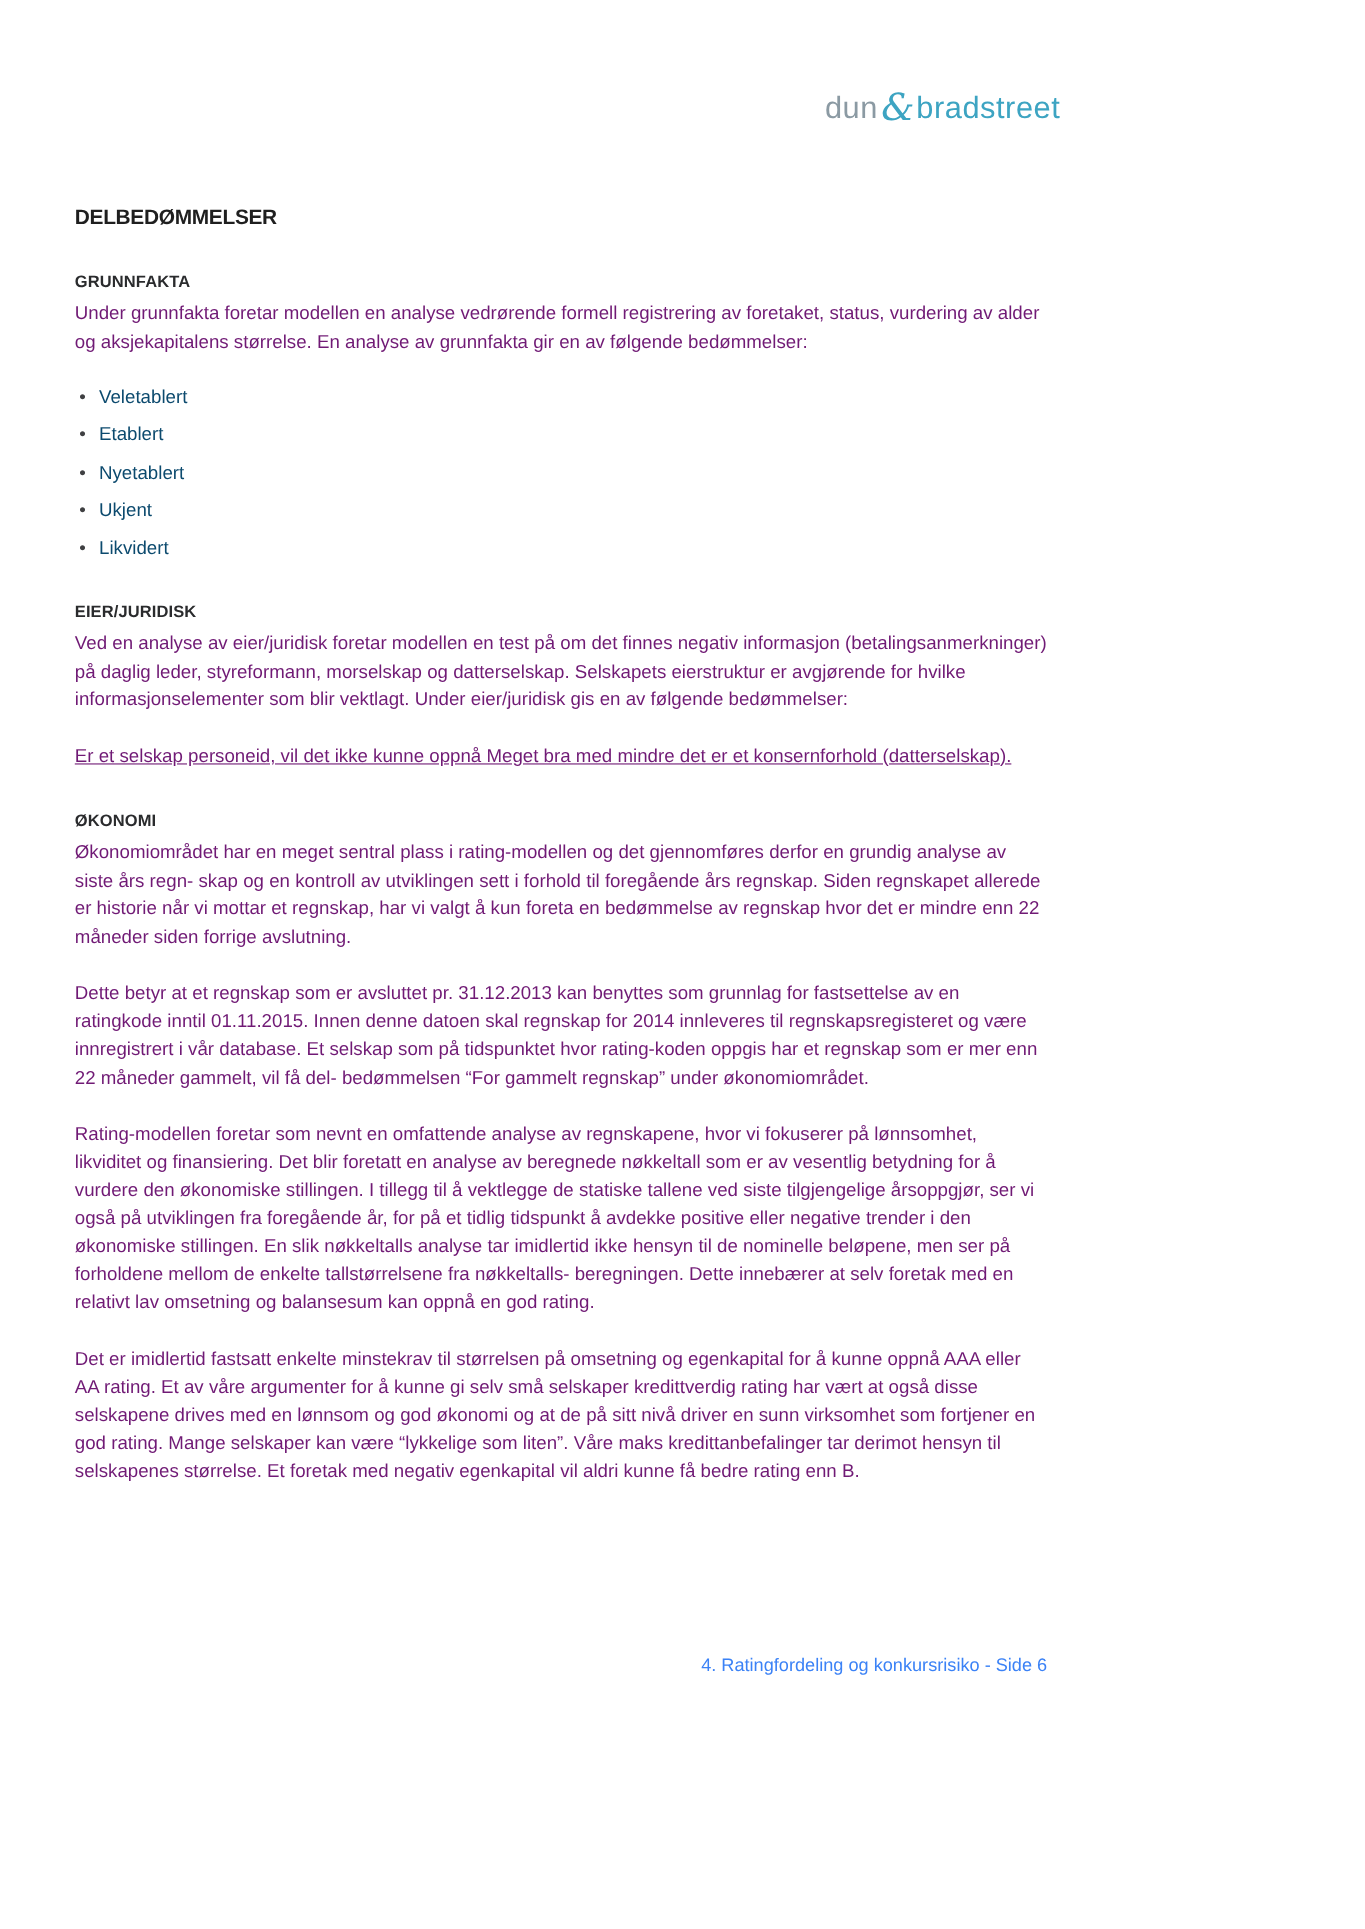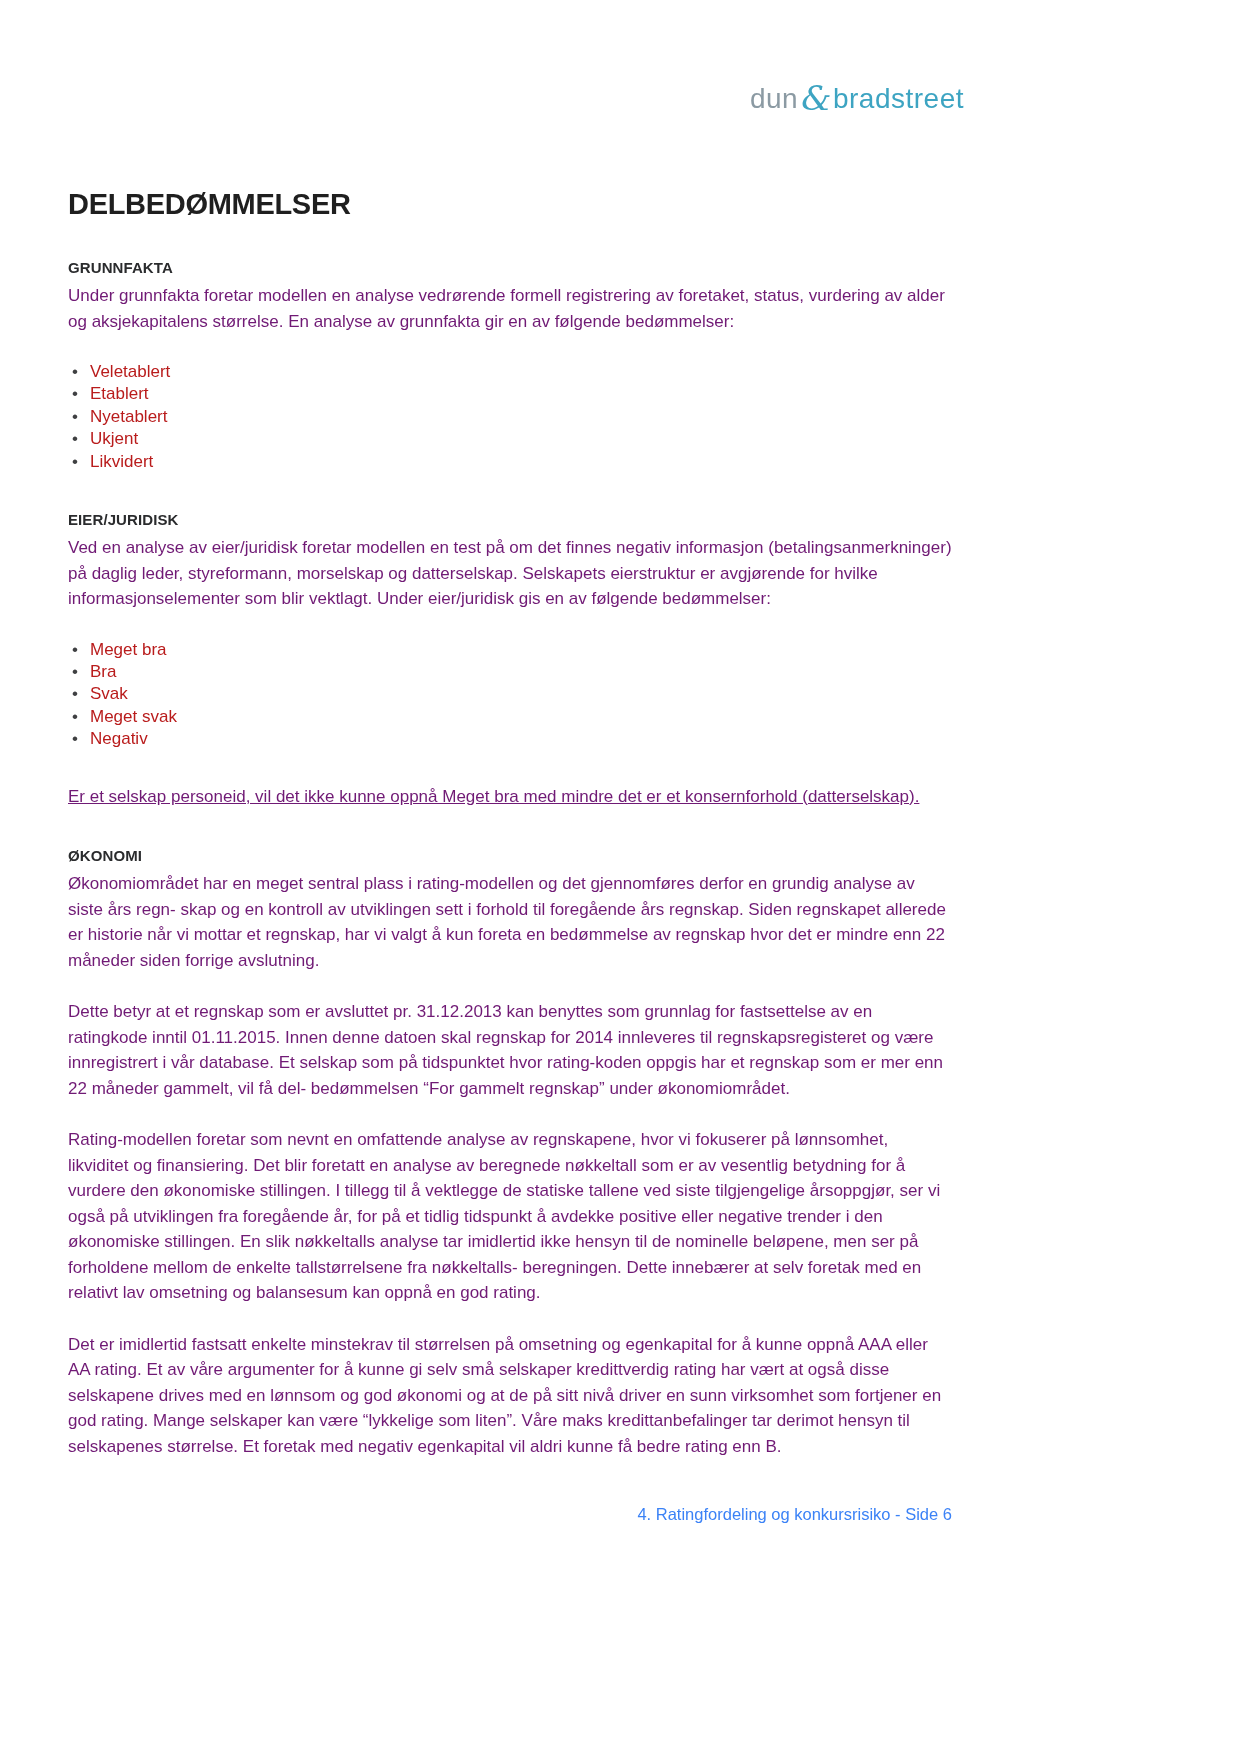--- a/index.html
+++ b/index.html
@@ -39,21 +39,21 @@
 
   
   .content {
     position:absolute;
     left:68px; top:0;
     width:884px;
   }
 
   .doc-title {
     margin-top:188px;
-    font-size:29px;
+    font-size:19px;
     font-weight:bold;
     letter-spacing:-0.3px;
     color:#1f1f1f;
   }
 
   .section { margin-top:38px; }
   .section-heading {
     font-size:15px;
     font-weight:bold;
     color:#2a2b2d;
@@ -70,21 +70,22 @@
   ul.bullet-list {
     list-style:none;
     margin-top:27px;
     margin-left:2px;
   }
   ul.bullet-list li {
     font-size:17px;
     line-height:22.4px;
     padding-left:20px;
     position:relative;
-    color:#b91c1c;
+    color:#0c4a6e;
+    margin-top:12px;
   }
   ul.bullet-list li::before {
     content:"•";
     position:absolute;
     left:2px; top:0;
     color:#3f4042;
   }
 
   .note { margin-top:33px;text-decoration:underline; }
 
@@ -119,27 +120,20 @@
         <li>Etablert</li>
         <li>Nyetablert</li>
         <li>Ukjent</li>
         <li>Likvidert</li>
       </ul>
     </section>
 
     <section class="section">
       <h2 class="section-heading">EIER/JURIDISK</h2>
       <p class="body-text">Ved en analyse av eier/juridisk foretar modellen en test på om det finnes negativ informasjon (betalingsanmerkninger) på daglig leder, styreformann, morselskap og datterselskap. Selskapets eierstruktur er avgjørende for hvilke informasjonselementer som blir vektlagt. Under eier/juridisk gis en av følgende bedømmelser:</p>
-      <ul class="bullet-list">
-        <li>Meget bra</li>
-        <li>Bra</li>
-        <li>Svak</li>
-        <li>Meget svak</li>
-        <li>Negativ</li>
-      </ul>
       <p class="body-text note">Er et selskap personeid, vil det ikke kunne oppnå Meget bra med mindre det er et konsernforhold (datterselskap).</p>
     </section>
 
     <section class="section">
       <h2 class="section-heading">ØKONOMI</h2>
       <p class="body-text">Økonomiområdet har en meget sentral plass i rating-modellen og det gjennomføres derfor en grundig analyse av siste års regn- skap og en kontroll av utviklingen sett i forhold til foregående års regnskap. Siden regnskapet allerede er historie når vi mottar et regnskap, har vi valgt å kun foreta en bedømmelse av regnskap hvor det er mindre enn 22 måneder siden forrige avslutning.</p>
       <p class="body-text">Dette betyr at et regnskap som er avsluttet pr. 31.12.2013 kan benyttes som grunnlag for fastsettelse av en ratingkode inntil 01.11.2015. Innen denne datoen skal regnskap for 2014 innleveres til regnskapsregisteret og være innregistrert i vår database. Et selskap som på tidspunktet hvor rating-koden oppgis har et regnskap som er mer enn 22 måneder gammelt, vil få del- bedømmelsen “For gammelt regnskap” under økonomiområdet.</p>
       <p class="body-text">Rating-modellen foretar som nevnt en omfattende analyse av regnskapene, hvor vi fokuserer på lønnsomhet, likviditet og finansiering. Det blir foretatt en analyse av beregnede nøkkeltall som er av vesentlig betydning for å vurdere den økonomiske stillingen. I tillegg til å vektlegge de statiske tallene ved siste tilgjengelige årsoppgjør, ser vi også på utviklingen fra foregående år, for på et tidlig tidspunkt å avdekke positive eller negative trender i den økonomiske stillingen. En slik nøkkeltalls analyse tar imidlertid ikke hensyn til de nominelle beløpene, men ser på forholdene mellom de enkelte tallstørrelsene fra nøkkeltalls- beregningen. Dette innebærer at selv foretak med en relativt lav omsetning og balansesum kan oppnå en god rating.</p>
       <p class="body-text">Det er imidlertid fastsatt enkelte minstekrav til størrelsen på omsetning og egenkapital for å kunne oppnå AAA eller AA rating. Et av våre argumenter for å kunne gi selv små selskaper kredittverdig rating har vært at også disse selskapene drives med en lønnsom og god økonomi og at de på sitt nivå driver en sunn virksomhet som fortjener en god rating. Mange selskaper kan være “lykkelige som liten”. Våre maks kredittanbefalinger tar derimot hensyn til selskapenes størrelse. Et foretak med negativ egenkapital vil aldri kunne få bedre rating enn B.</p>
     </section>

